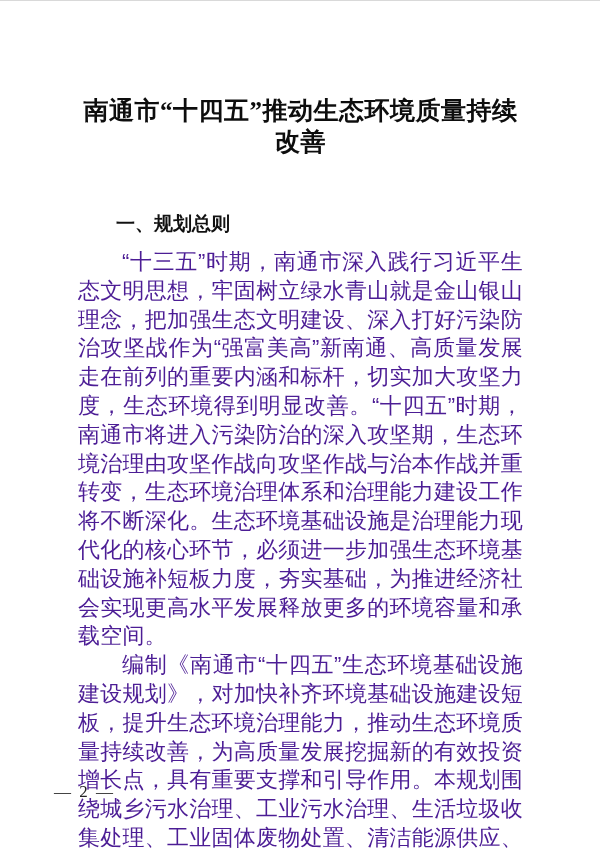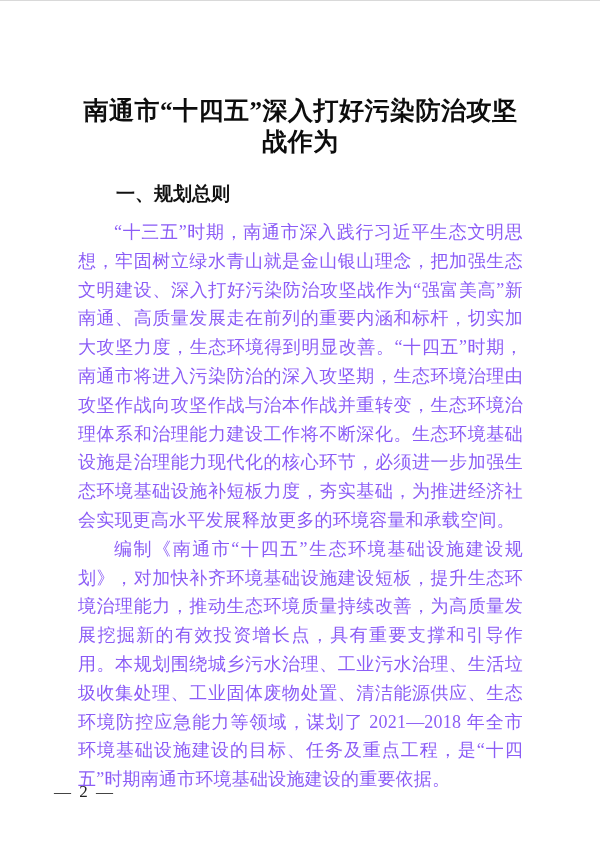--- a/index.html
+++ b/index.html
@@ -34,60 +34,60 @@
     margin: 95px 0 0 0;
     text-align: center;
     font-family: "Liberation Serif", serif;
     font-weight: bold;
     font-size: 25px;
     line-height: 31px;
     letter-spacing: 0.5px;
     color: #0d0d0d;
   }
   .section-heading {
-    margin: 26px 0 13px 0;
+    margin: 56px 0 13px 0;
     font-family: "Liberation Sans", sans-serif;
     font-weight: bold;
     font-size: 19px;
     line-height: 22px;
     text-indent: 2em;
     color: #111111;
   }
   .section-heading.second {
     margin-top: 9px;
     margin-bottom: 0;
   }
   .body-para {
     margin: 0;
-    font-family: Liberation Serif, serif;
-    font-size: 18px;
+    font-family: Liberation Sans, sans-serif;
+    font-size: 22px;
     line-height: 28.8px;
     text-align: justify;
     text-indent: 2em;
-    color: #8b5cf6;
+    color: #4c1d95;
     letter-spacing: 0.2px;
   }
   .page-number {
     position: absolute;
     left: 54px;
     top: 782px;
     font-family: "Liberation Serif", serif;
     font-size: 17px;
     color: #222222;
     letter-spacing: 2px;
   }
 </style>
 </head>
 <body>
 
 <div class="page">
   <div class="scan-edge"></div>
 
   <div class="content">
-    <h1 class="doc-title">南通市“十四五”深入打好污染防治攻坚战作为</h1>
+    <h1 class="doc-title">南通市“十四五”推动生态环境质量持续改善</h1>
 
     <h2 class="section-heading">一、规划总则</h2>
 
     <p class="body-para">“十三五”时期，南通市深入践行习近平生态文明思想，牢固树立绿水青山就是金山银山理念，把加强生态文明建设、深入打好污染防治攻坚战作为“强富美高”新南通、高质量发展走在前列的重要内涵和标杆，切实加大攻坚力度，生态环境得到明显改善。“十四五”时期，南通市将进入污染防治的深入攻坚期，生态环境治理由攻坚作战向攻坚作战与治本作战并重转变，生态环境治理体系和治理能力建设工作将不断深化。生态环境基础设施是治理能力现代化的核心环节，必须进一步加强生态环境基础设施补短板力度，夯实基础，为推进经济社会实现更高水平发展释放更多的环境容量和承载空间。</p>
 
     <p class="body-para">编制《南通市“十四五”生态环境基础设施建设规划》，对加快补齐环境基础设施建设短板，提升生态环境治理能力，推动生态环境质量持续改善，为高质量发展挖掘新的有效投资增长点，具有重要支撑和引导作用。本规划围绕城乡污水治理、工业污水治理、生活垃圾收集处理、工业固体废物处置、清洁能源供应、生态环境防控应急能力等领域，谋划了 2021—2018 年全市环境基础设施建设的目标、任务及重点工程，是“十四五”时期南通市环境基础设施建设的重要依据。</p>
 
   </div>
 
   <div class="page-number">— 2 —</div>

